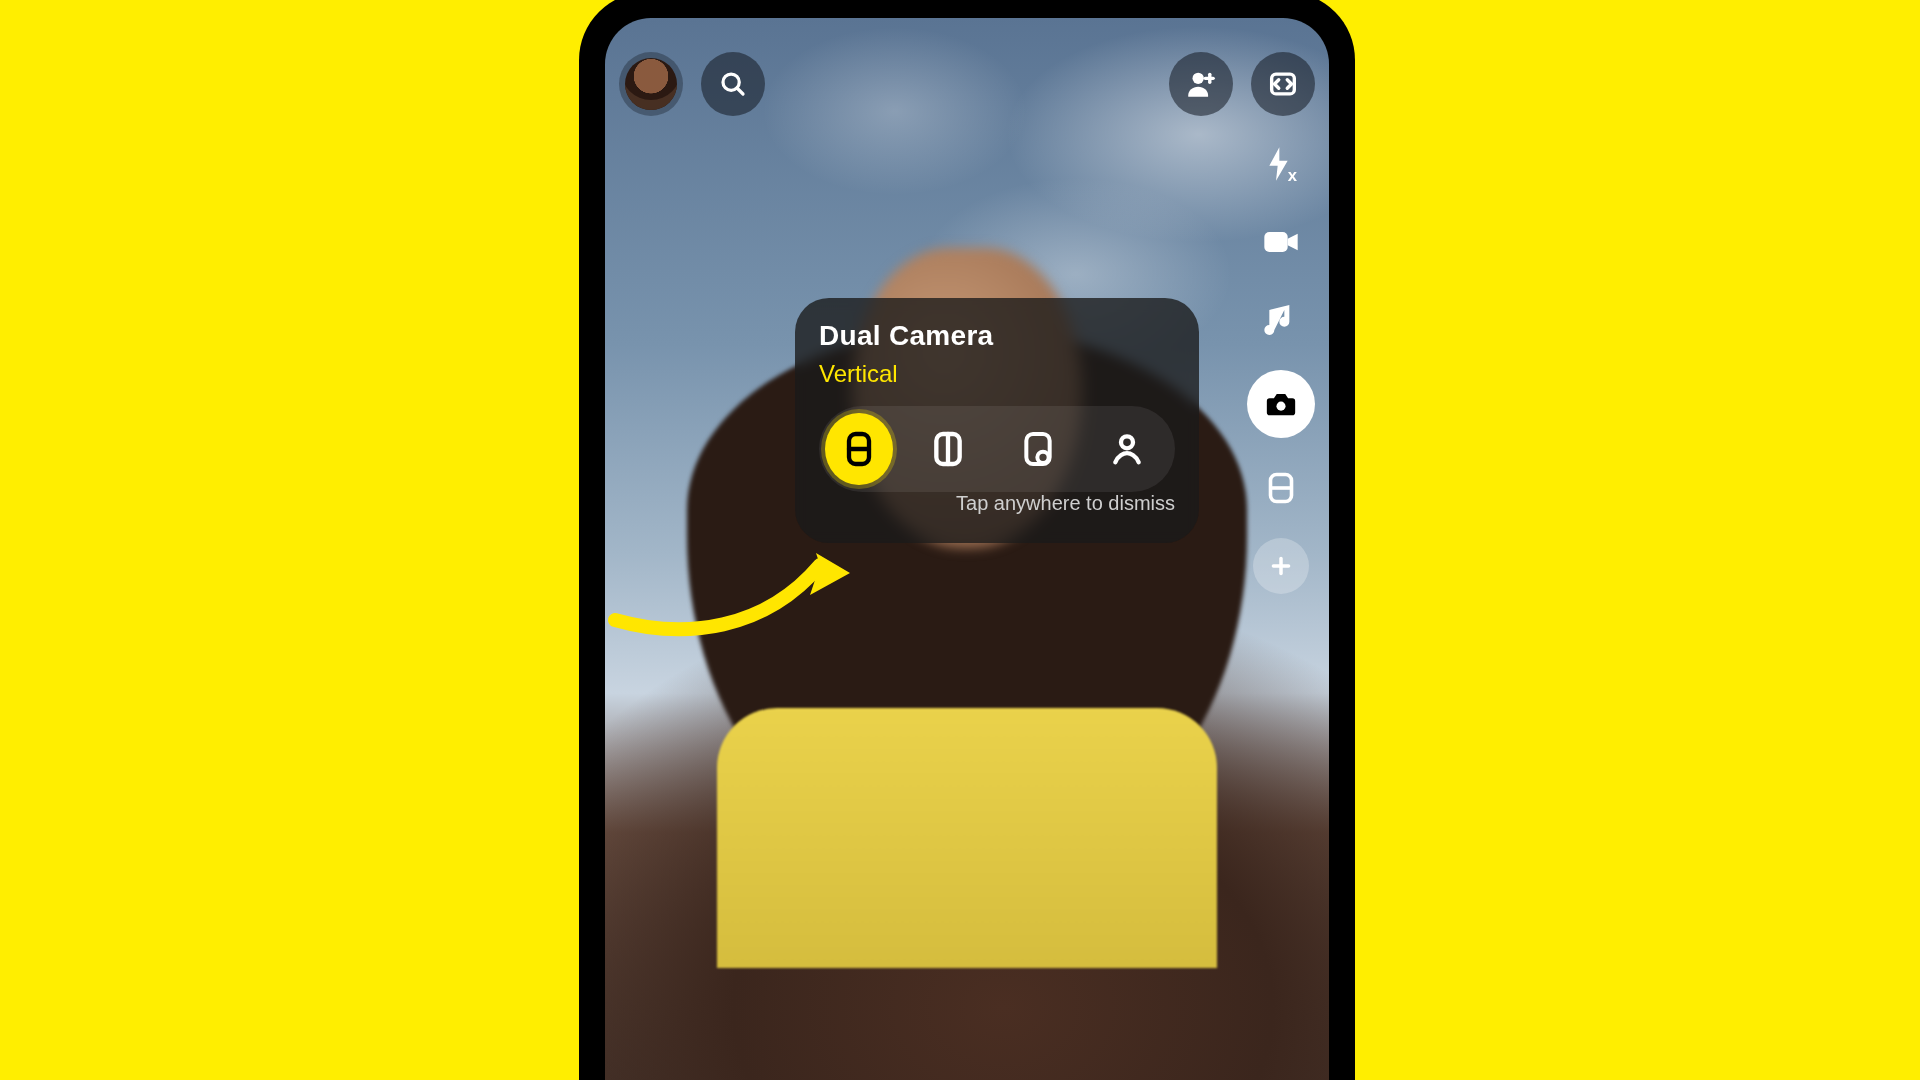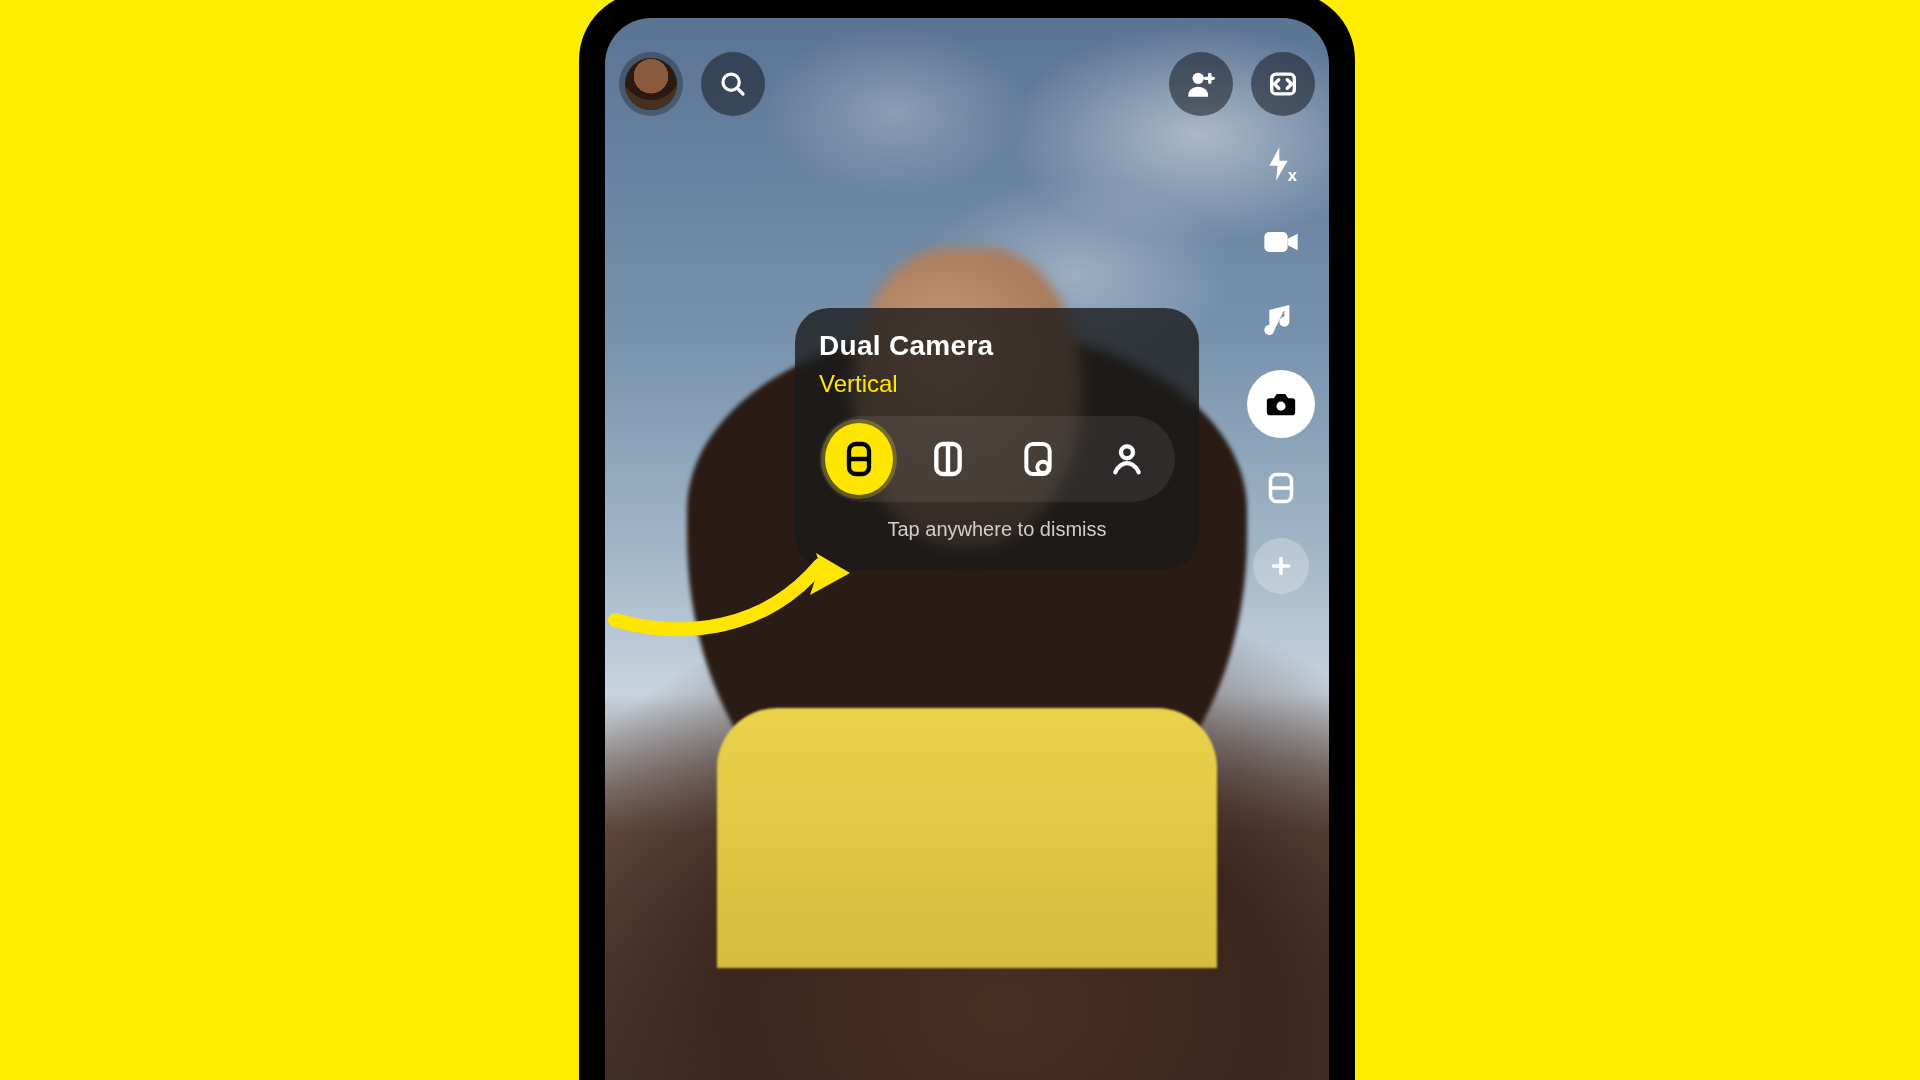--- a/index.html
+++ b/index.html
@@ -92,37 +92,37 @@
     width: 68px; height: 68px; border-radius: 50%; background:#fff; color:#000;
     display:flex; align-items:center; justify-content:center;
   }
   .rail .add-btn {
     width: 56px; height: 56px; border-radius: 50%;
     background: rgba(255,255,255,.25); display:flex; align-items:center; justify-content:center; color:#fff;
   }
 
   
   .card {
-    position: absolute; left: 190px; top: 290px; width: 404px;
+    position: absolute; left: 190px; top: 280px; width: 404px;
     background: rgba(25,25,25,.78); backdrop-filter: blur(6px);
     border-radius: 34px; padding: 22px 24px 28px;
     color: #fff;
   }
   .card h2 { font-size: 28px; font-weight: 700; letter-spacing:.3px; }
   .card .sub { color: #ffe600; font-size: 24px; font-weight: 400; margin-top: 8px; }
   .optrow {
     margin-top: 18px; background: rgba(255,255,255,.08);
     border-radius: 999px; height: 86px; display:flex; align-items:center; padding: 0 14px 0 6px; gap: 22px;
   }
   .opt {
     width: 72px; height: 72px; border-radius: 50%; display:flex; align-items:center; justify-content:center;
     color:#fff;
   }
   .opt.sel { background:#ffe600; color:#000; box-shadow: 0 0 0 4px rgba(255,230,0,.25); }
-  .dismiss { text-align:center; color:#cfcfcf; font-size:20px; margin-top: 16px; }
+  .dismiss { text-align:right; color:#cfcfcf; font-size:20px; }
 
   
   .arrow {
     position: absolute; left: 0px; top: 492px; width: 260px; height: 140px; pointer-events:none;
   }
 
   
   svg { display:block; }
 </style>
 </head>

